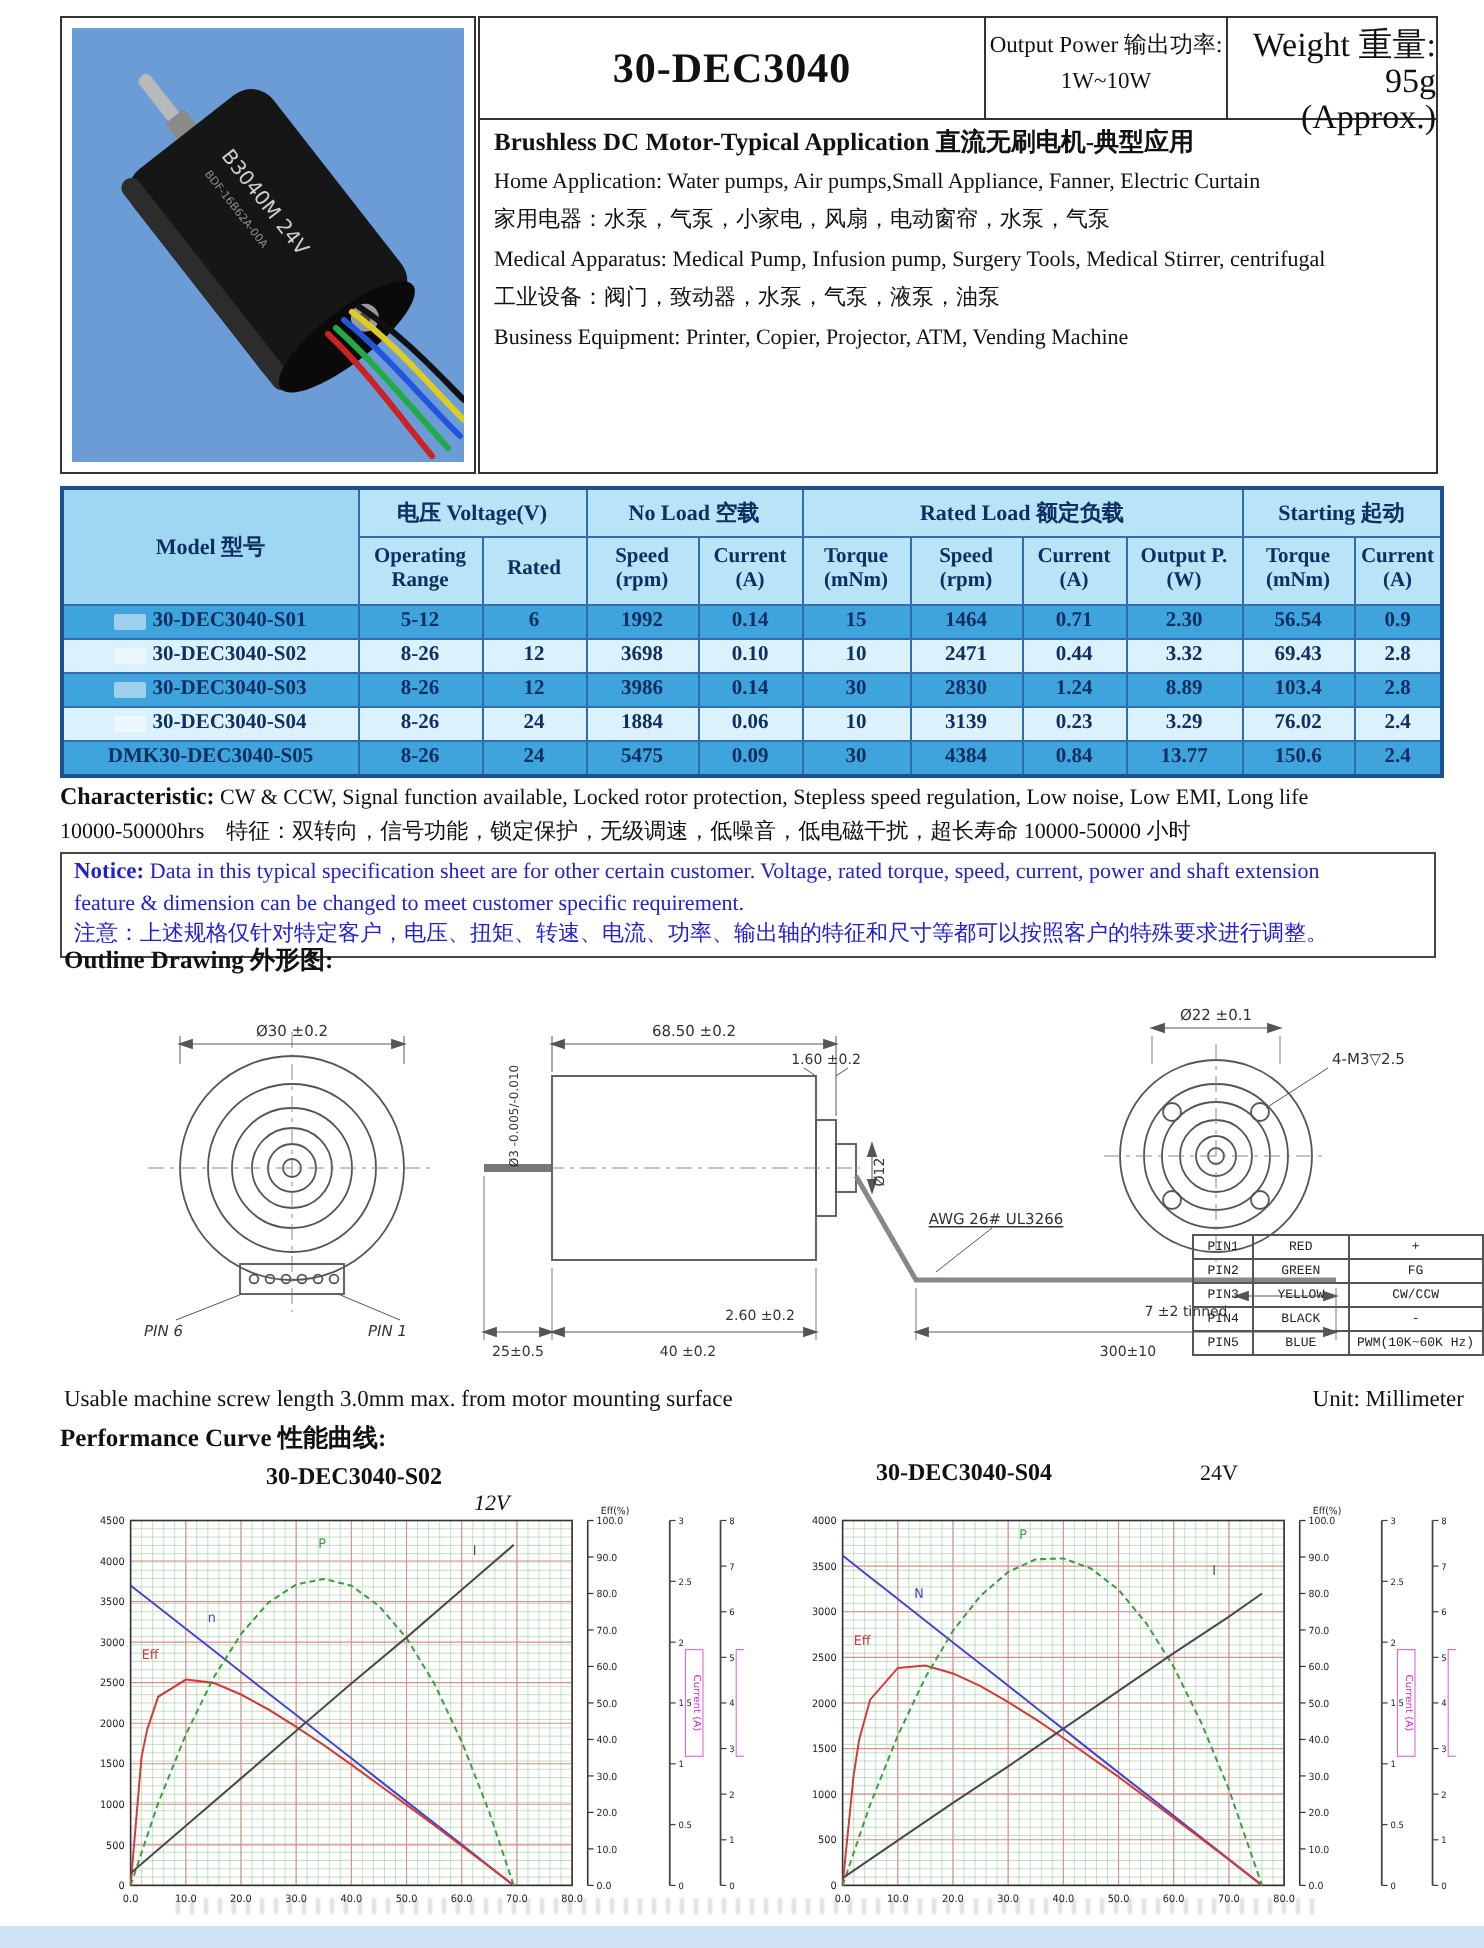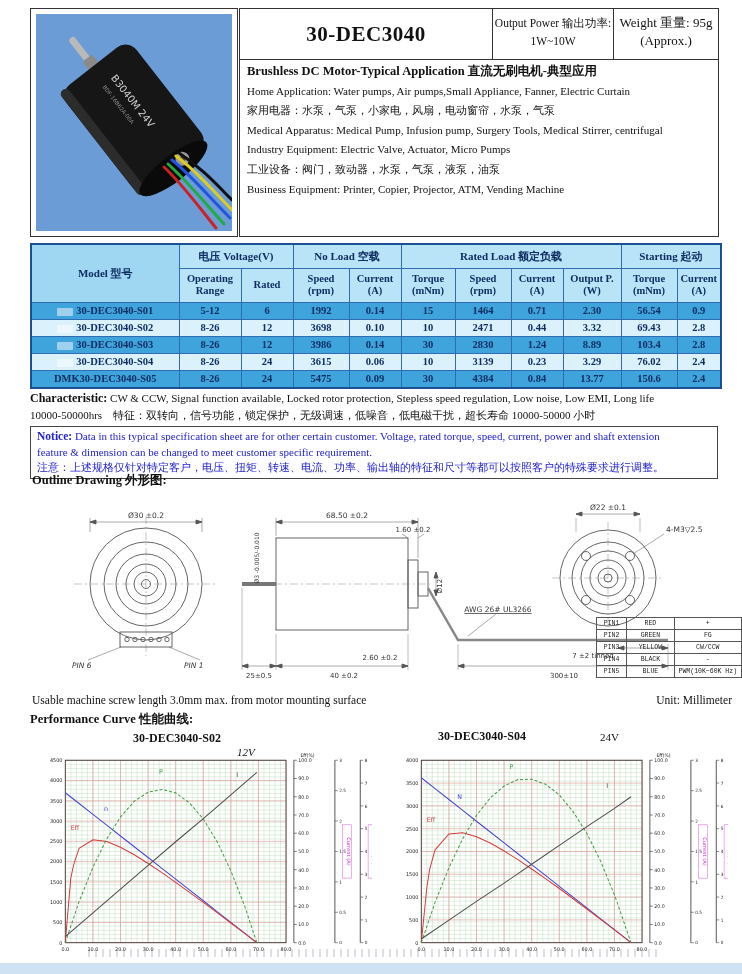--- a/index.html
+++ b/index.html
@@ -8,21 +8,21 @@
   .abs{position:absolute;}
 
   
   .photo-box{left:30px;top:8px;width:208px;height:229px;border:1px solid #333;background:#fff;padding:5px;box-sizing:border-box;}
   .photo-box svg{display:block;width:100%;height:100%;}
   .hdr{left:239px;top:8px;width:480px;height:229px;border:1px solid #333;box-sizing:border-box;background:#fff;}
   .hdr-row1{display:flex;height:50px;border-bottom:1px solid #333;}
   .hdr-model{width:252px;border-right:1px solid #333;display:flex;align-items:center;justify-content:center;
              font-size:21px;font-weight:bold;letter-spacing:.5px;}
   .hdr-power{width:120px;border-right:1px solid #333;text-align:center;font-size:11.5px;padding-top:5px;line-height:18px;}
-  .hdr-weight{flex:1;text-align:center;font-size:13px;padding-top:5px;line-height:18px;}
+  .hdr-weight{flex:1;text-align:right;font-size:17px;padding-top:5px;line-height:18px;}
   .app{padding:2px 7px 0 7px;font-size:11px;line-height:19.6px;}
   .app .t{font-weight:bold;font-size:12.5px;}
 
   
   .spec{left:30px;top:243px;width:690px;border-collapse:collapse;table-layout:fixed;
         font-size:10.5px;color:#0f2f63;}
   .spec th,.spec td{border:1px solid #2f6cb0;text-align:center;padding:0;font-weight:bold;}
   .spec{border:2px solid #1d4f93;}
   .spec thead th{background:#b9e3f7;margin-left:32px;}
   .spec .model-h{background:#9fd6f1;width:148px;font-size:11px;}
@@ -106,21 +106,20 @@
       <div class="hdr-weight">
         <div>Weight 重量: 95g</div>
         <div>(Approx.)</div>
       </div>
     </div>
     <div class="app">
       <div class="t">Brushless DC Motor-Typical Application 直流无刷电机-典型应用</div>
       <div>Home Application: Water pumps, Air pumps,Small Appliance, Fanner, Electric Curtain</div>
       <div>家用电器：水泵，气泵，小家电，风扇，电动窗帘，水泵，气泵</div>
       <div>Medical Apparatus: Medical Pump, Infusion pump, Surgery Tools, Medical Stirrer, centrifugal</div>
-      <div>Industry Equipment: Electric Valve, Actuator, Micro Pumps</div>
       <div>工业设备：阀门，致动器，水泵，气泵，液泵，油泵</div>
       <div>Business Equipment: Printer, Copier, Projector, ATM, Vending Machine</div>
     </div>
   </div>
 
   <table class="abs spec">
     <colgroup>
       <col style="width:148px">
         <col style="width:62px">
         <col style="width:52px">
@@ -191,21 +190,21 @@
           <td>2830</td>
           <td>1.24</td>
           <td>8.89</td>
           <td>103.4</td>
           <td>2.8</td>
         </tr>
         <tr class="light">
           <td><span class="patch"></span>30-DEC3040-S04</td>
           <td>8-26</td>
           <td>24</td>
-          <td>3615</td>
+          <td>1884</td>
           <td>0.06</td>
           <td>10</td>
           <td>3139</td>
           <td>0.23</td>
           <td>3.29</td>
           <td>76.02</td>
           <td>2.4</td>
         </tr>
         <tr class="dark">
           <td>DMK30-DEC3040-S05</td>

